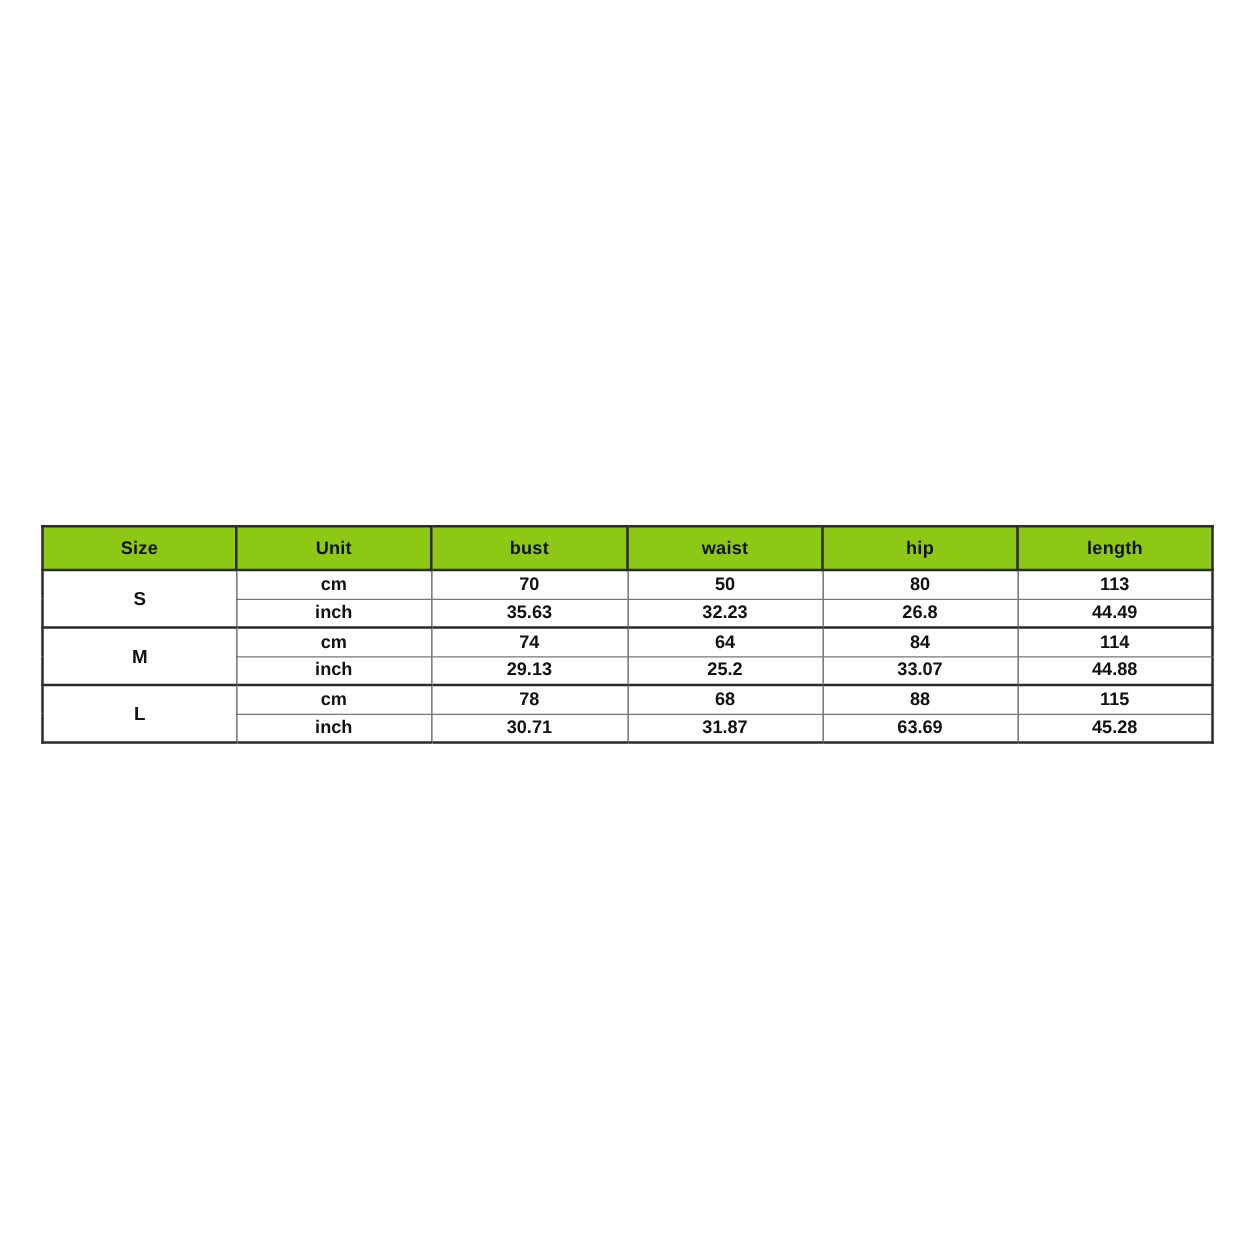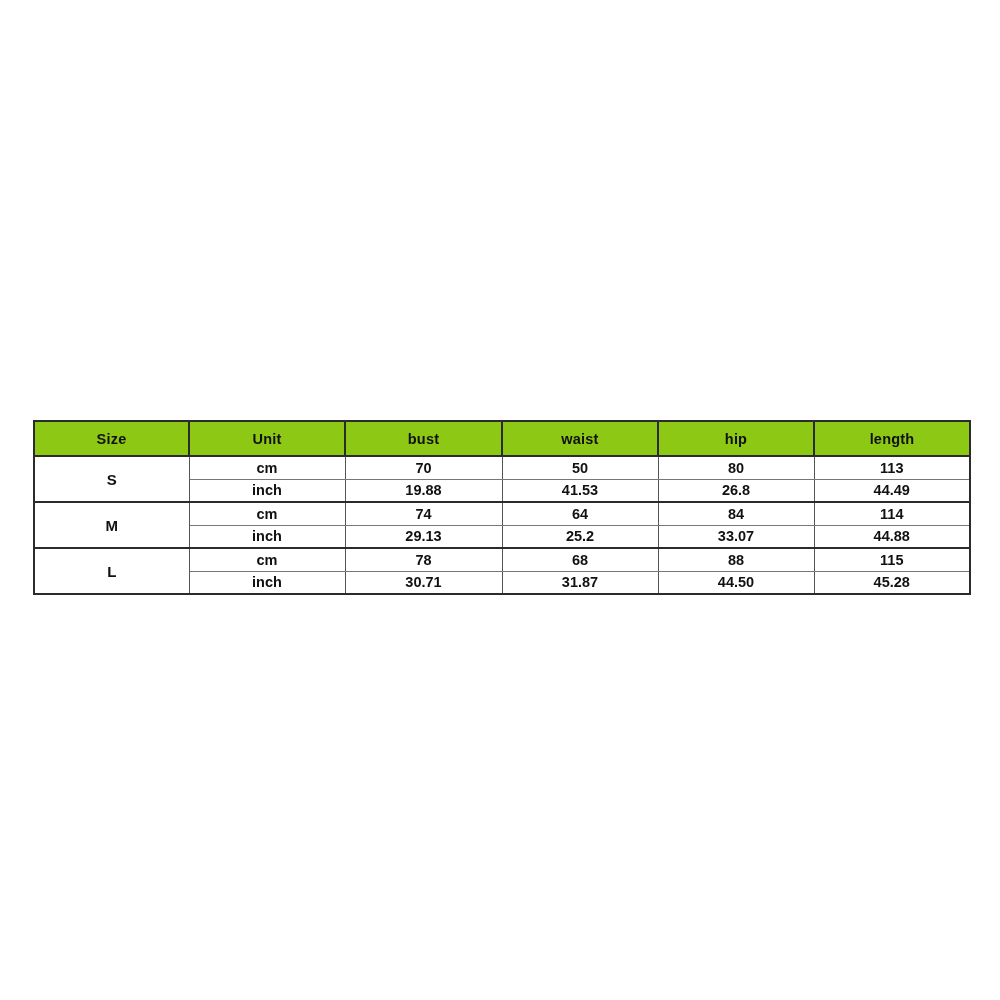--- a/index.html
+++ b/index.html
@@ -124,22 +124,22 @@
         <tr class="group-start">
           <td class="size-cell" rowspan="2">S</td>
           <td>cm</td>
           <td>70</td>
           <td>50</td>
           <td>80</td>
           <td class="last-col">113</td>
         </tr>
         <tr class="group-end">
           <td>inch</td>
-          <td>19.88</td>
-          <td>41.53</td>
+          <td>35.63</td>
+          <td>32.23</td>
           <td>26.8</td>
           <td class="last-col">44.49</td>
         </tr>
 
         <tr class="group-start">
           <td class="size-cell" rowspan="2">M</td>
           <td>cm</td>
           <td>74</td>
           <td>64</td>
           <td>84</td>
@@ -158,21 +158,21 @@
           <td>cm</td>
           <td>78</td>
           <td>68</td>
           <td>88</td>
           <td class="last-col">115</td>
         </tr>
         <tr class="group-end">
           <td>inch</td>
           <td>30.71</td>
           <td>31.87</td>
-          <td>44.50</td>
+          <td>63.69</td>
           <td class="last-col">45.28</td>
         </tr>
 
       </tbody>
     </table>
   </div>
 
 </div>
 
 </body></html>

